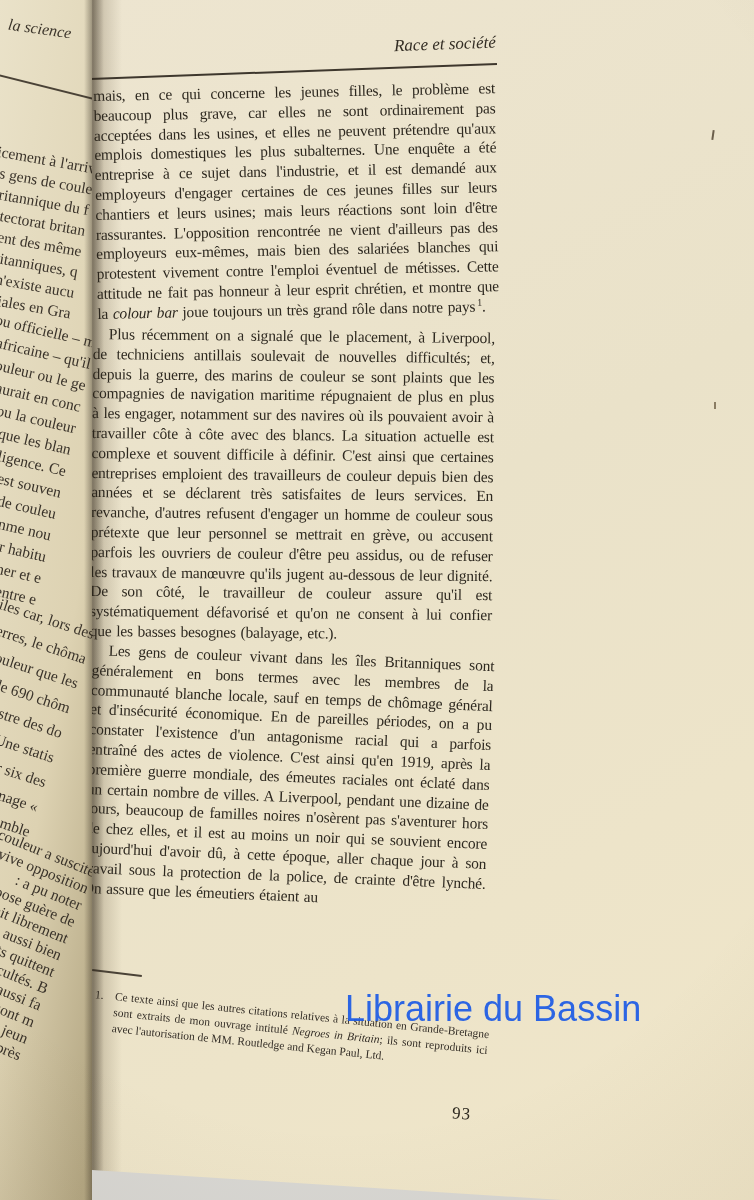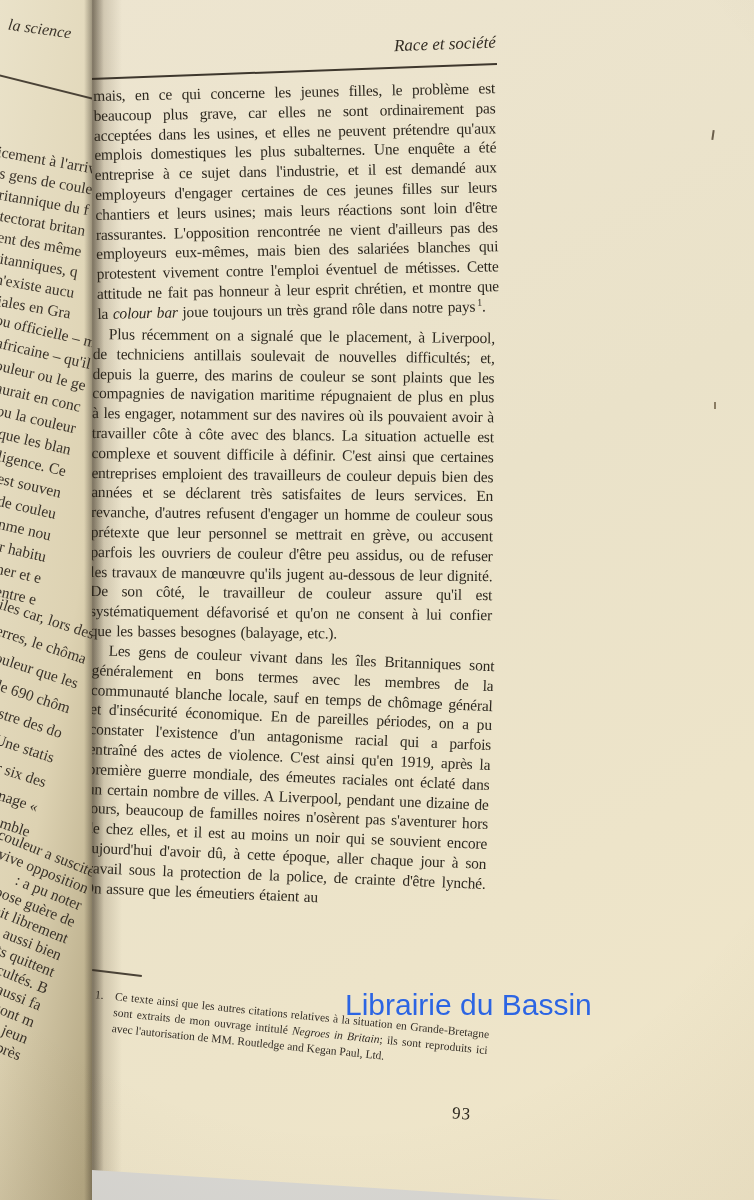--- a/index.html
+++ b/index.html
@@ -58,21 +58,21 @@
   
   .table-wedge{position:absolute;left:92px;top:1160px;width:470px;height:40px;z-index:4;
     background:#d8d7d3;clip-path:polygon(0 25%,100% 100%,0 100%);}
   .vignette{position:absolute;left:0;top:0;width:754px;height:1200px;z-index:4;pointer-events:none;
     background:radial-gradient(120% 90% at 45% 40%, rgba(0,0,0,0) 60%, rgba(90,70,40,.12) 100%);}
   .speck1{position:absolute;left:712px;top:130px;width:2px;height:10px;background:#6b5f4c;
     transform:rotate(8deg);}
   .speck2{position:absolute;left:714px;top:402px;width:2px;height:7px;background:#8a7c63;}
 
   .watermark{position:absolute;left:345px;top:988px;z-index:5;
-    font-family:"Liberation Sans",sans-serif;font-size:30px;color:#1e5ce6;opacity:.93;
+    font-family:"Liberation Sans",sans-serif;font-size:36px;color:#1e5ce6;opacity:.93;
     white-space:nowrap;}
 </style>
 </head>
 <body>
 
 <div class="photo">
 
   <div class="right-page"></div>
 
   <div class="rp-head">Race et société</div>

